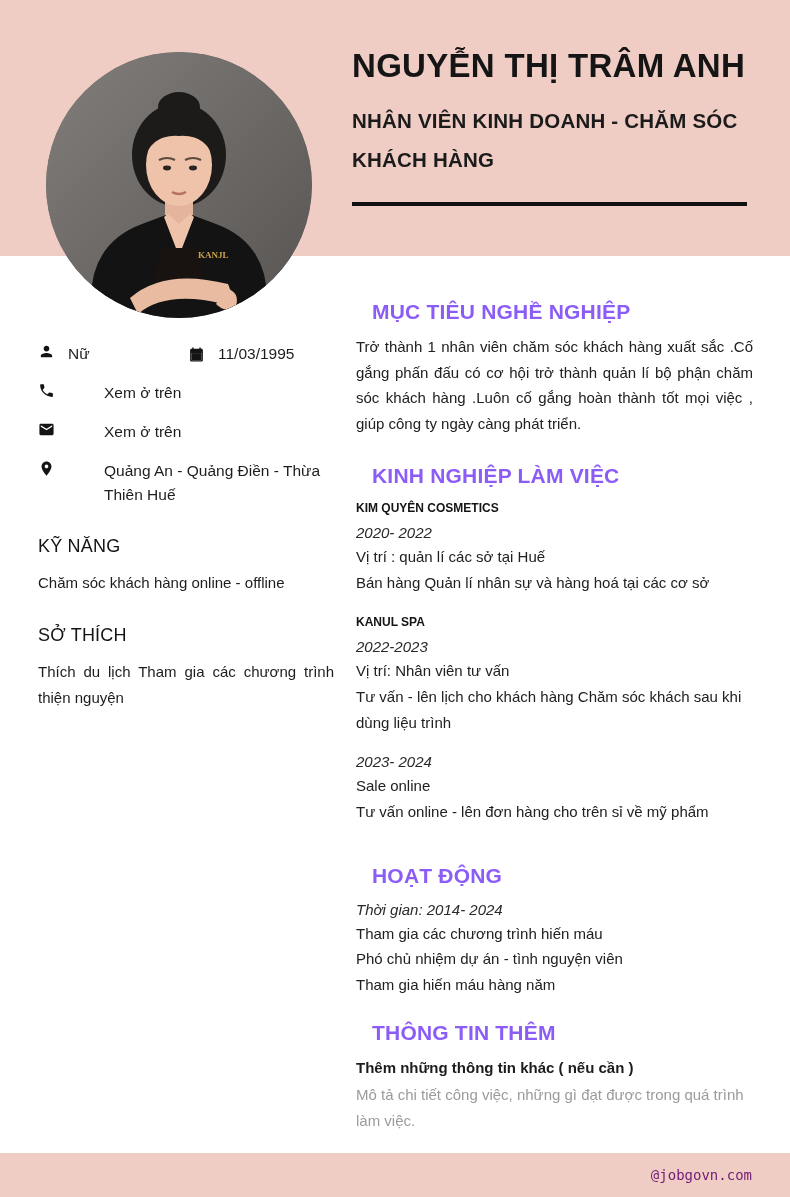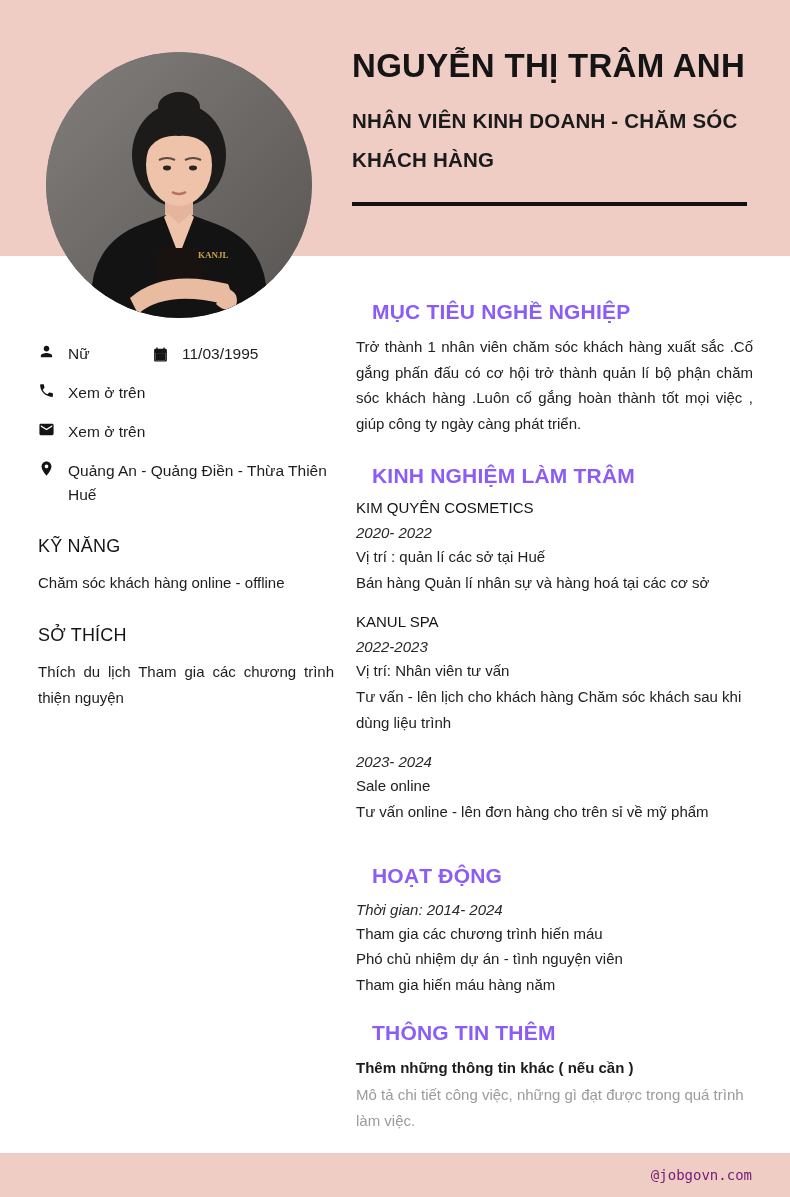--- a/index.html
+++ b/index.html
@@ -24,21 +24,21 @@
     color:#151515; line-height:40px; white-space:nowrap;
   }
   .job-title {
     margin-top:15px; font-size:20.5px; font-weight:bold; color:#1b1b1b;
     line-height:39px; letter-spacing:0.2px;
   }
   .header-rule { margin-top:23px; height:4px; background:#111; width:395px; }
 
   
   .left-col { position:absolute; top:342px; left:38px; width:296px; }
-  .contact-row { display:flex; align-items:flex-start; margin-bottom:15px; }
+  .contact-row { display:flex; align-items:flex-start; margin-bottom:15px;gap:36px; }
   .contact-row .cicon { width:17px; height:17px; flex:0 0 17px; margin-top:1px; }
   .contact-row .ctext { margin-left:13px; font-size:15.5px; line-height:24px; color:#1d1d1d; }
   .row-split { display:flex; }
   .row-split .pair1 { display:flex; width:114px; }
   .row-split .pair2 { display:flex;align-items:center; }
   .cicon svg { display:block; width:17px; height:17px; fill:#141414; }
   .side-heading {
     font-size:18px; font-weight:normal; color:#141414; letter-spacing:0.2px;
     margin-top:29px; margin-bottom:13px;
   }
@@ -49,21 +49,21 @@
   .right-col { position:absolute; top:300px; left:356px; width:397px; }
   .sec-heading {
     font-size:21px; font-weight:bold; color:#8b5cf6; letter-spacing:0.2px;margin-left:16px;
   }
   .objective-text {
     margin-top:10px; font-size:15px; line-height:25.7px; color:#212121;
     text-align:justify; margin-bottom:27px;
   }
   .exp-jobs { margin-top:8px; }
   .job { margin-bottom:15px; }
-  .job-company { font-size:15px; font-weight:normal; color:#141414; line-height:24px; }
+  .job-company { font-size:12px; font-weight:bold; color:#141414; line-height:24px; }
   .job-period { font-size:15px; font-style:italic; color:#2a2a2a; line-height:23px; margin-top:1px; }
   .job-line { font-size:15px; color:#212121; line-height:25.7px; }
   .spacer-sm { height:24px; }
   .act-period { font-size:15px; font-style:italic; color:#2a2a2a; line-height:23px; margin-top:10px; }
   .act-line { font-size:15px; color:#212121; line-height:25.5px; }
   .more-sub { margin-top:11px; font-size:15px; font-weight:bold; color:#1c1c1c; line-height:24px; }
   .more-note { font-size:15px; color:#9b9b9b; line-height:26px; margin-top:2px; }
 
   .footer-band {
     position:absolute; left:0; bottom:0; width:790px; height:44px;
@@ -186,21 +186,21 @@
     <div class="side-heading">SỞ THÍCH</div>
     <div class="side-text justify">Thích du lịch Tham gia các chương trình thiện nguyện</div>
 
   </div>
 
   <div class="right-col">
 
     <div class="sec-heading">MỤC TIÊU NGHỀ NGHIỆP</div>
     <div class="objective-text">Trở thành 1 nhân viên chăm sóc khách hàng xuất sắc .Cố gắng phấn đấu có cơ hội trở thành quản lí bộ phận chăm sóc khách hàng .Luôn cố gắng hoàn thành tốt mọi việc , giúp công ty ngày càng phát triển.</div>
 
-    <div class="sec-heading">KINH NGHIỆM LÀM TRÂM</div>
+    <div class="sec-heading">KINH NGHIỆP LÀM VIỆC</div>
     <div class="exp-jobs">
 
       <div class="job">
         <div class="job-company">KIM QUYÊN COSMETICS</div>
         <div class="job-period">2020- 2022</div>
         <div class="job-line">Vị trí : quản lí các sở tại Huế</div>
         <div class="job-line">Bán hàng Quản lí nhân sự và hàng hoá tại các cơ sở</div>
       </div>
 
       <div class="job">

